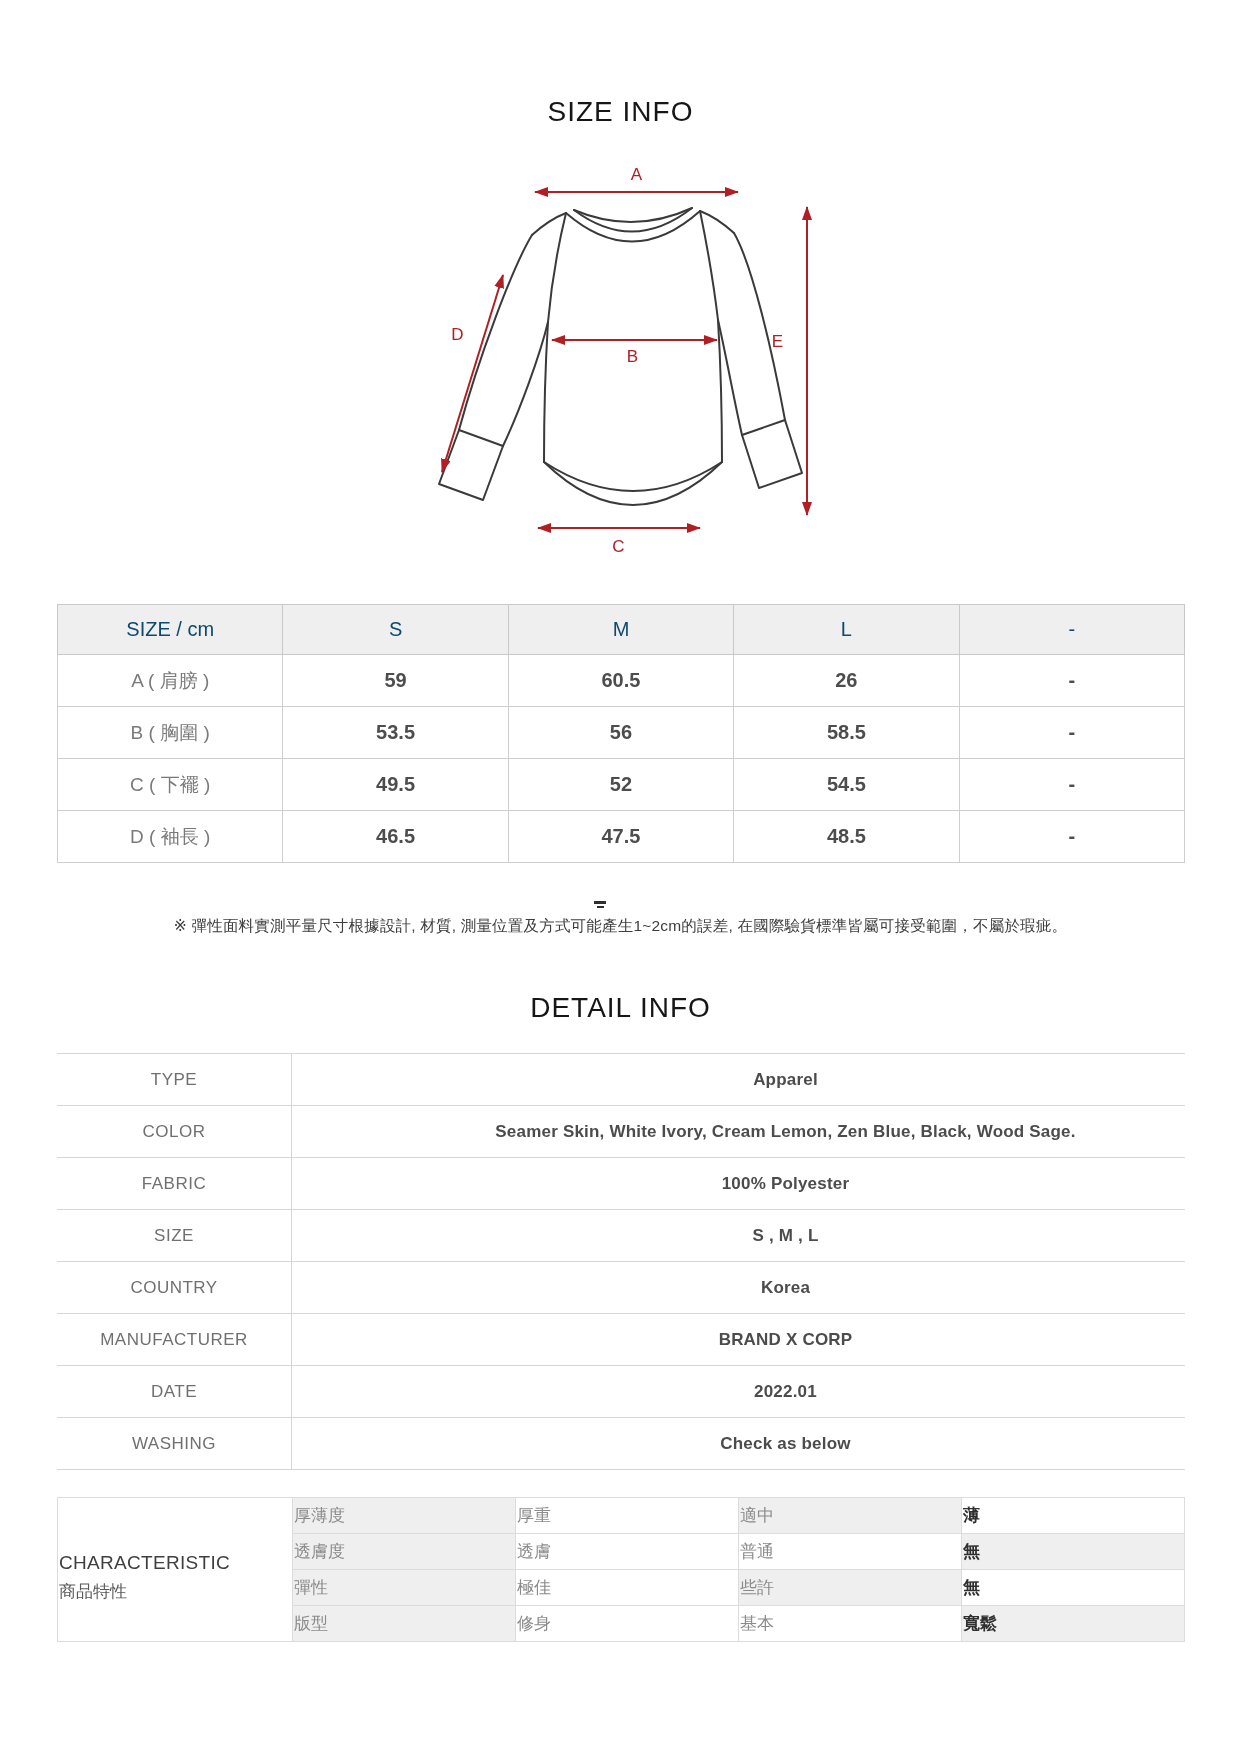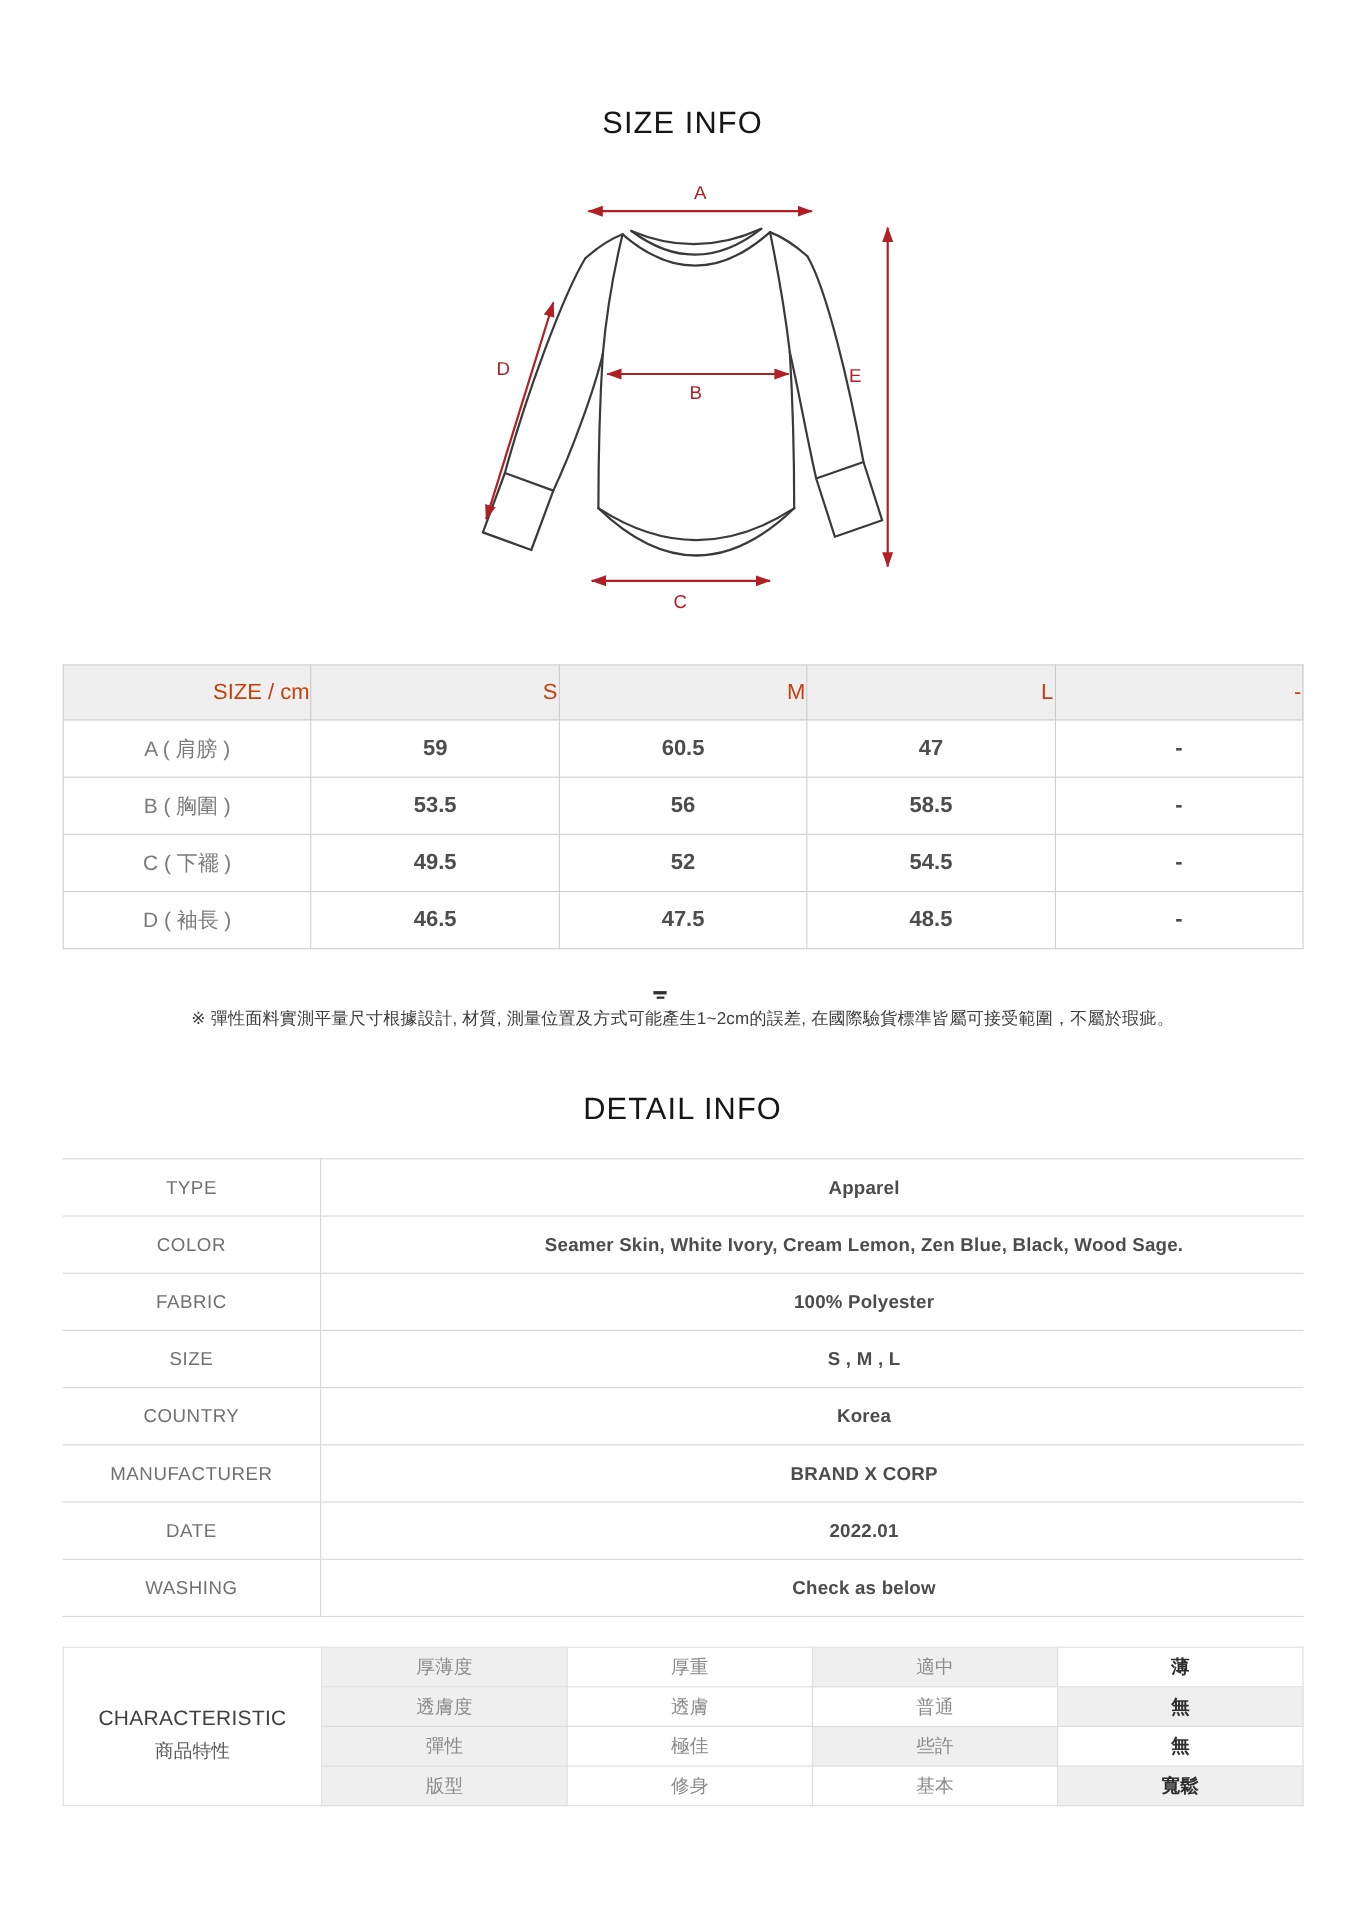--- a/index.html
+++ b/index.html
@@ -15,21 +15,21 @@
   .diagram{position:absolute;left:360px;top:140px;width:520px;height:420px;}
   .shirt{stroke:#3a3a3a;stroke-width:2;fill:none;stroke-linecap:round;stroke-linejoin:round;}
   .dim{stroke:#b01f24;stroke-width:2;fill:none;}
   .dim-label{fill:#b01f24;font-size:17px;font-family:"Liberation Sans",sans-serif;
     text-anchor:middle;dominant-baseline:middle;letter-spacing:1px;}
 
   
   .size-table{position:absolute;left:57px;top:604px;width:1128px;border-collapse:collapse;
     table-layout:fixed;}
   .size-table th{height:47px;background:#efefef;border:1px solid #c9c9c9;
-    font-size:20px;font-weight:normal;color:#c2410c;text-align:right;}
+    font-size:20px;font-weight:normal;color:#0c4a6e;text-align:center;}
   .size-table td{height:49px;border:1px solid #cfcfcf;text-align:center;background:#fff;margin-top:35px;}
   .size-table td.lbl{color:#7a7a7a;font-size:19px;}
   .size-table td.val{color:#4d4d4d;font-size:20px;font-weight:bold;}
 
   
   .artifact{position:absolute;left:594px;top:901px;width:22px;height:8px;}
   .artifact .b1{position:absolute;left:0;top:0;width:12px;height:3px;background:#2e2e2e;}
   .artifact .b2{position:absolute;left:3px;top:5px;width:7px;height:2px;background:#2e2e2e;}
 
   .note{position:absolute;left:0;top:916px;width:100%;margin:0;text-align:center;
@@ -41,21 +41,21 @@
   .detail-table td{border-bottom:1px solid #d6d6d6;height:49px;background:#fff;}
   .detail-table tr:first-child td{border-top:1px solid #d6d6d6;}
   .detail-table td.dlbl{width:232px;text-align:center;color:#707070;font-size:17px;
     border-right:1px solid #d6d6d6;letter-spacing:0.5px;}
   .detail-table td.dval{padding-left:95px;text-align:center;font-size:17px;font-weight:bold;
     color:#4c4c4c;letter-spacing:0.2px;}
 
   
   .char-table{position:absolute;left:57px;top:1497px;width:1128px;border-collapse:collapse;
     table-layout:fixed;}
-  .char-table td{border:1px solid #dcdcdc;height:33px;text-align:center;
+  .char-table td{border:1px solid #dcdcdc;height:33px;
     font-size:17px;color:#8b8b8b;background:#fff;}
   .char-table td.g{background:#efefef;}
   .char-table td.sel{color:#2f2f2f;font-weight:bold;}
   .char-table td.char-title{width:232px;background:#fff;}
   .char-title .en{font-size:19px;color:#3f3f3f;letter-spacing:0.3px;margin-top:16px;}
   .char-title .zh{font-size:17px;color:#595959;margin-top:6px;}
 </style>
 </head>
 <body>
 
@@ -120,21 +120,21 @@
         <th>M</th>
         <th>L</th>
         <th>-</th>
       </tr>
     </thead>
     <tbody>
       <tr>
         <td class="lbl">A ( 肩膀 )</td>
         <td class="val">59</td>
         <td class="val">60.5</td>
-        <td class="val">47</td>
+        <td class="val">26</td>
         <td class="val">-</td>
       </tr>
       <tr>
         <td class="lbl">B ( 胸圍 )</td>
         <td class="val">53.5</td>
         <td class="val">56</td>
         <td class="val">58.5</td>
         <td class="val">-</td>
       </tr>
       <tr>

